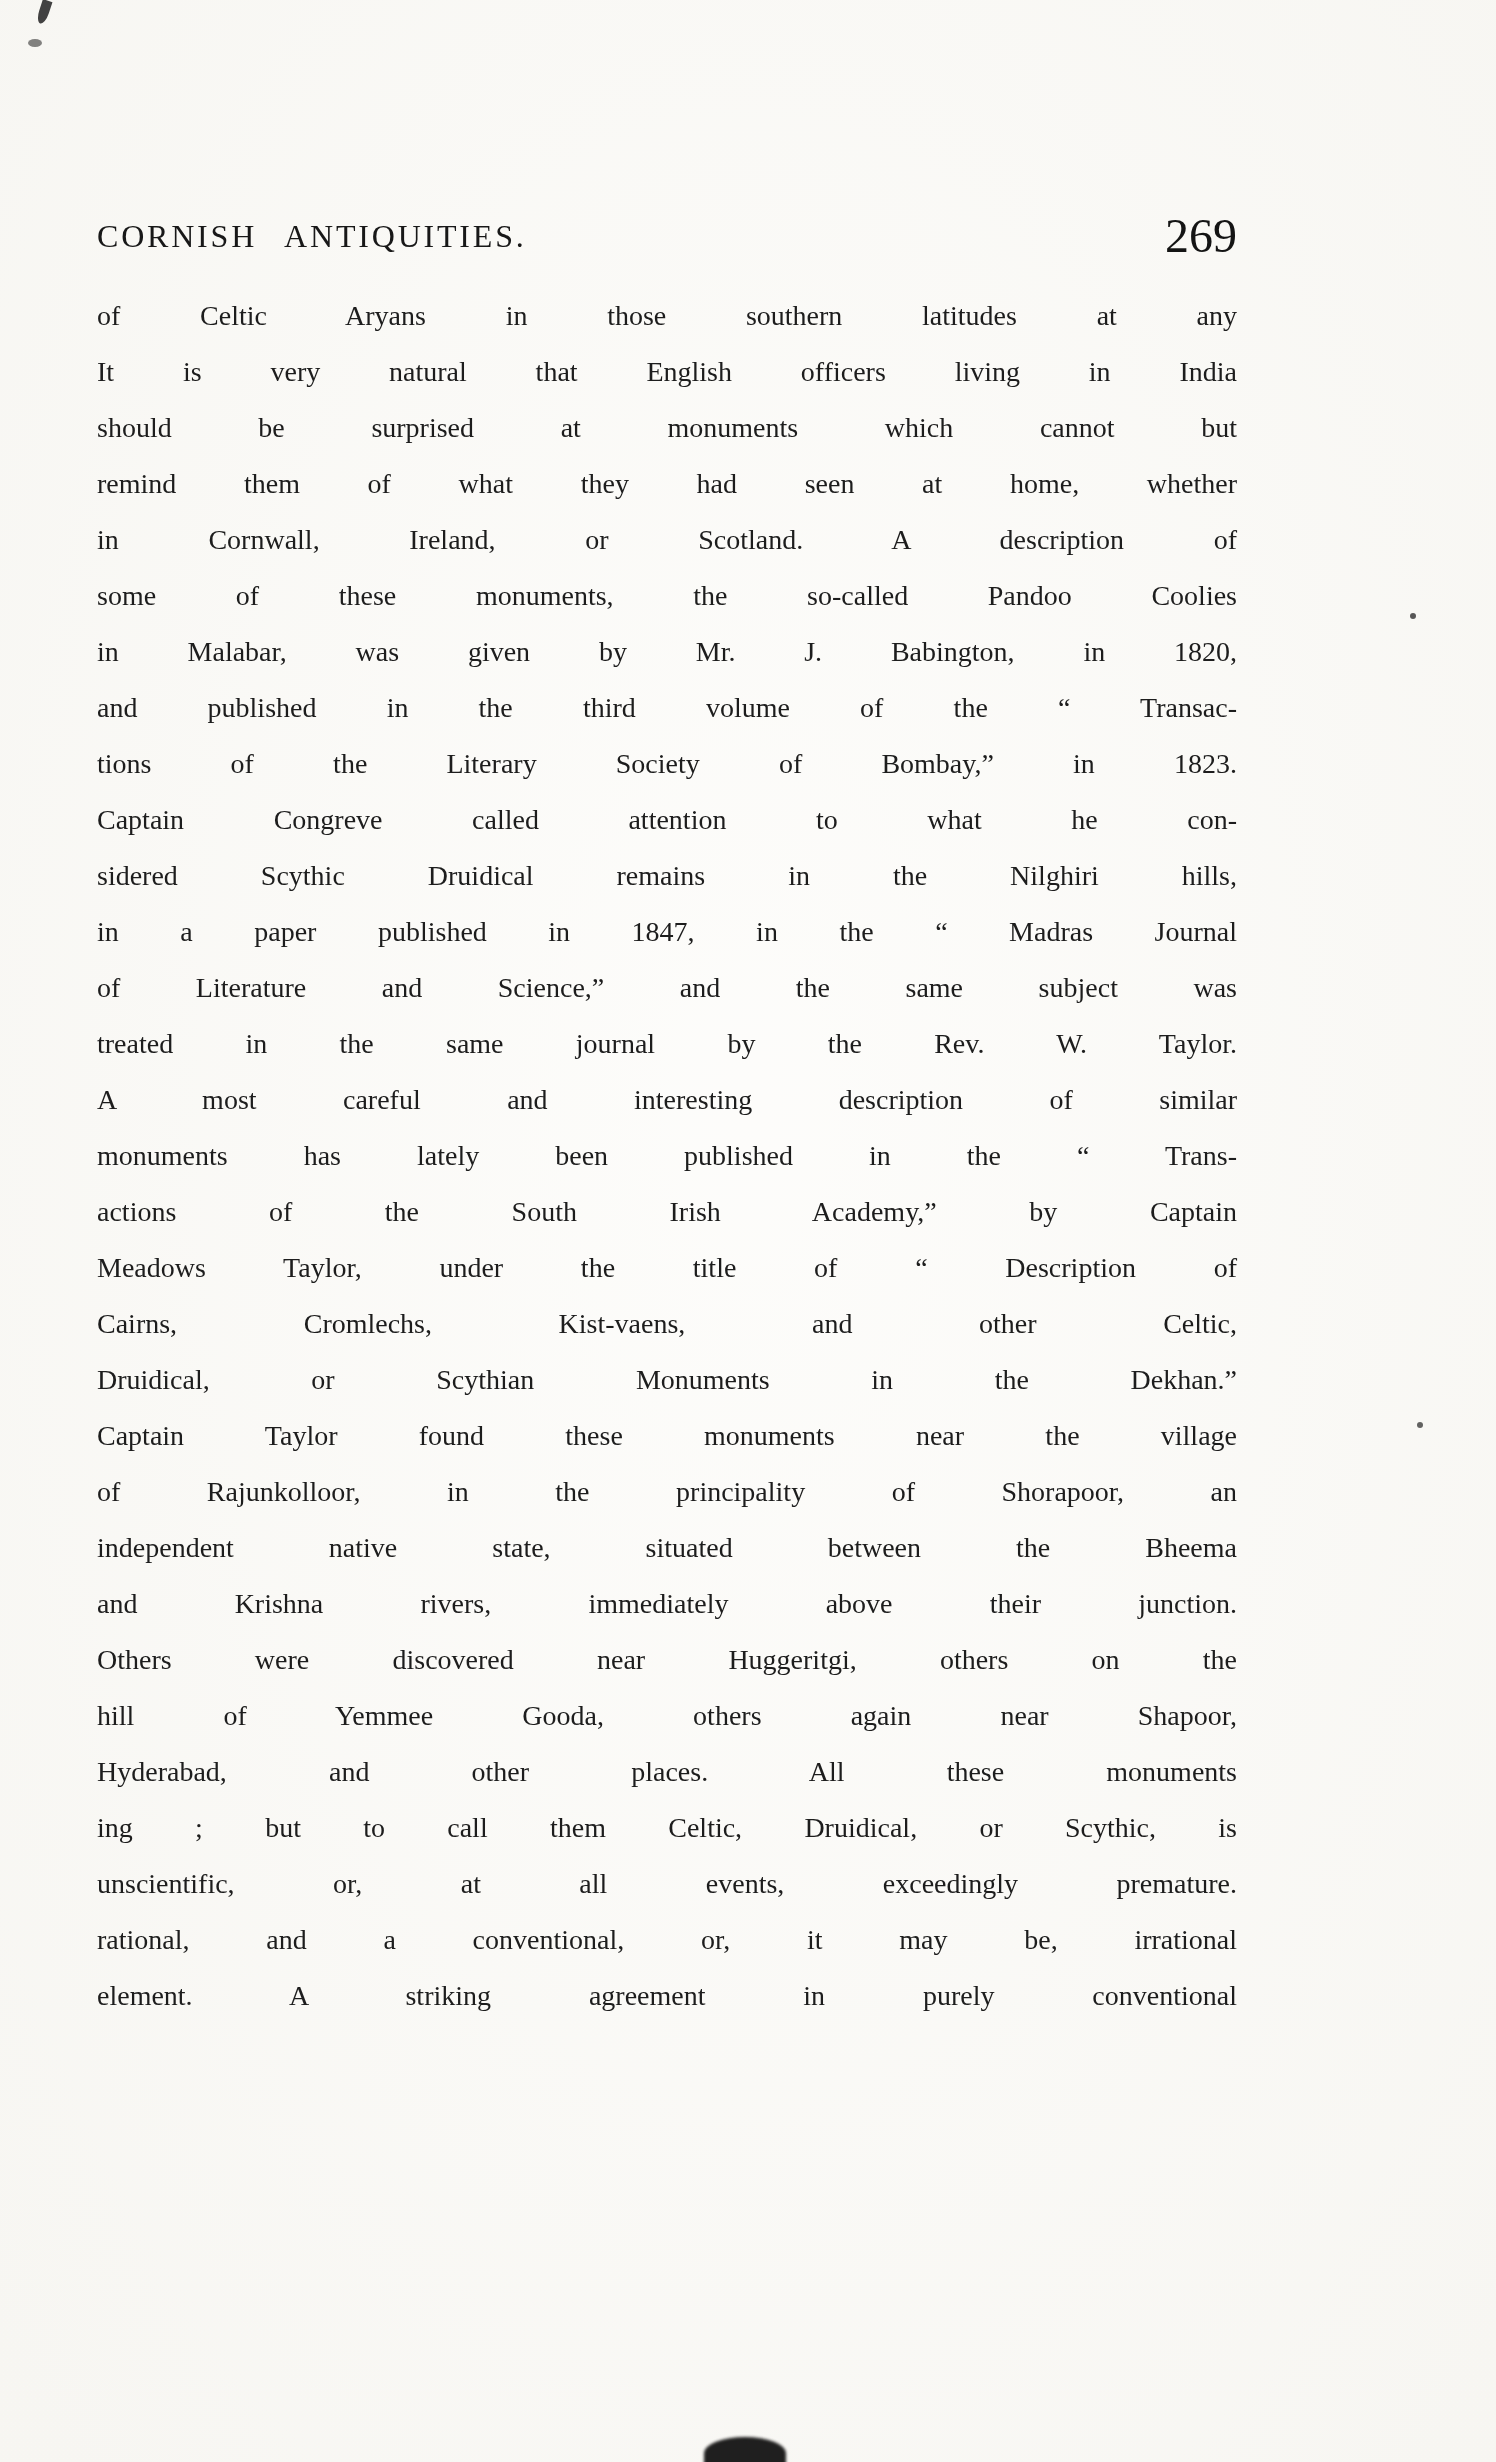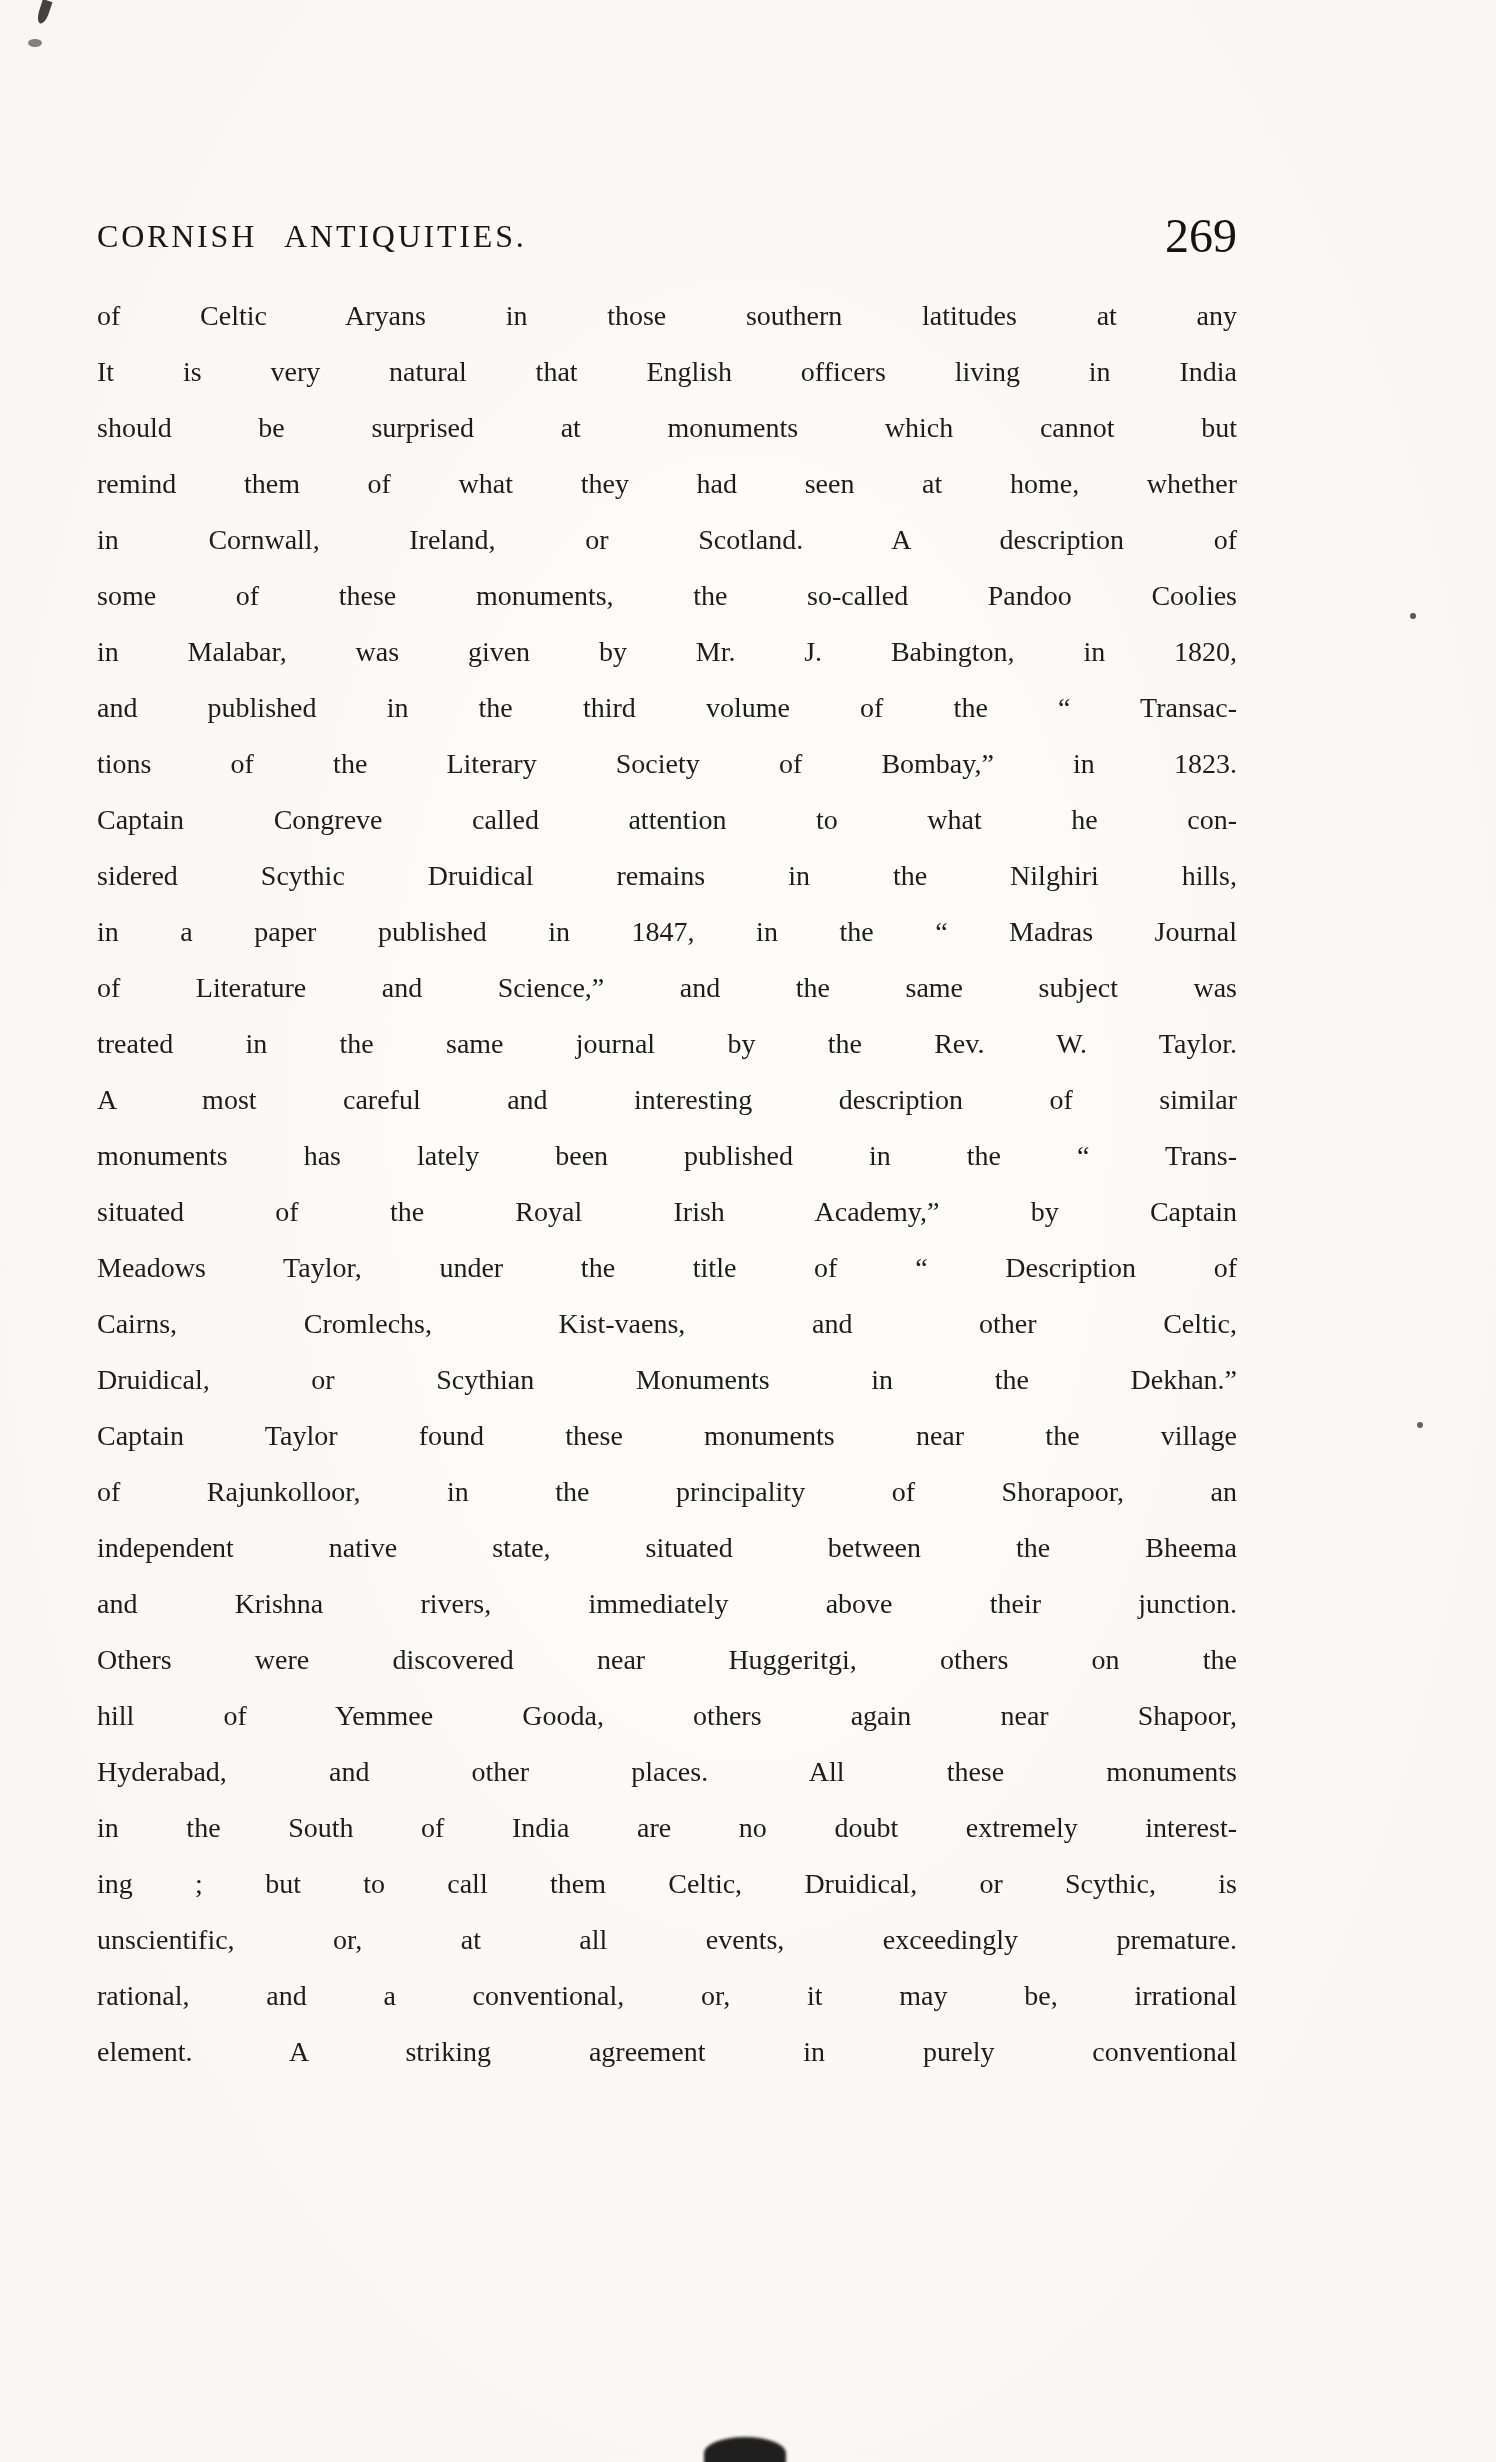--- a/index.html
+++ b/index.html
@@ -119,32 +119,31 @@
       <div class="line">in Malabar, was given by Mr. J. Babington, in 1820,</div>
       <div class="line">and published in the third volume of the “ Transac-</div>
       <div class="line">tions of the Literary Society of Bombay,” in 1823.</div>
       <div class="line">Captain Congreve called attention to what he con-</div>
       <div class="line">sidered Scythic Druidical remains in the Nilghiri hills,</div>
       <div class="line">in a paper published in 1847, in the “ Madras Journal</div>
       <div class="line">of Literature and Science,” and the same subject was</div>
       <div class="line">treated in the same journal by the Rev. W. Taylor.</div>
       <div class="line">A most careful and interesting description of similar</div>
       <div class="line">monuments has lately been published in the “ Trans-</div>
-      <div class="line">situated of the Royal Irish Academy,” by Captain</div>
+      <div class="line">actions of the South Irish Academy,” by Captain</div>
       <div class="line">Meadows Taylor, under the title of “ Description of</div>
       <div class="line">Cairns, Cromlechs, Kist-vaens, and other Celtic,</div>
       <div class="line">Druidical, or Scythian Monuments in the Dekhan.”</div>
       <div class="line">Captain Taylor found these monuments near the village</div>
       <div class="line">of Rajunkolloor, in the principality of Shorapoor, an</div>
       <div class="line">independent native state, situated between the Bheema</div>
       <div class="line">and Krishna rivers, immediately above their junction.</div>
       <div class="line">Others were discovered near Huggeritgi, others on the</div>
       <div class="line">hill of Yemmee Gooda, others again near Shapoor,</div>
       <div class="line">Hyderabad, and other places. All these monuments</div>
-      <div class="line">in the South of India are no doubt extremely interest-</div>
       <div class="line">ing ; but to call them Celtic, Druidical, or Scythic, is</div>
       <div class="line">unscientific, or, at all events, exceedingly premature.</div>
       <div class="line">rational, and a conventional, or, it may be, irrational</div>
       <div class="line">element. A striking agreement in purely conventional</div>
     </div>
 
   <div class="artifact art-corner-1"></div>
   <div class="artifact art-corner-2"></div>
   <div class="artifact art-dot-1"></div>
   <div class="artifact art-dot-2"></div>

